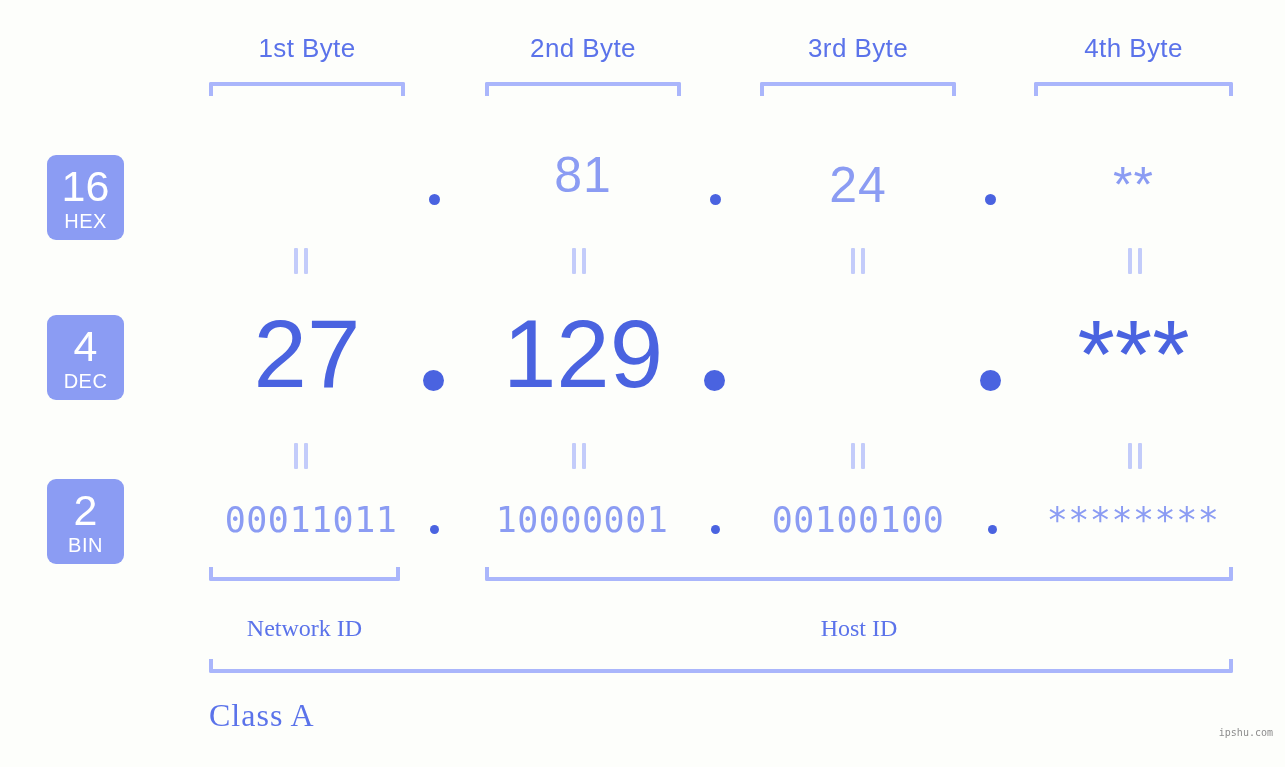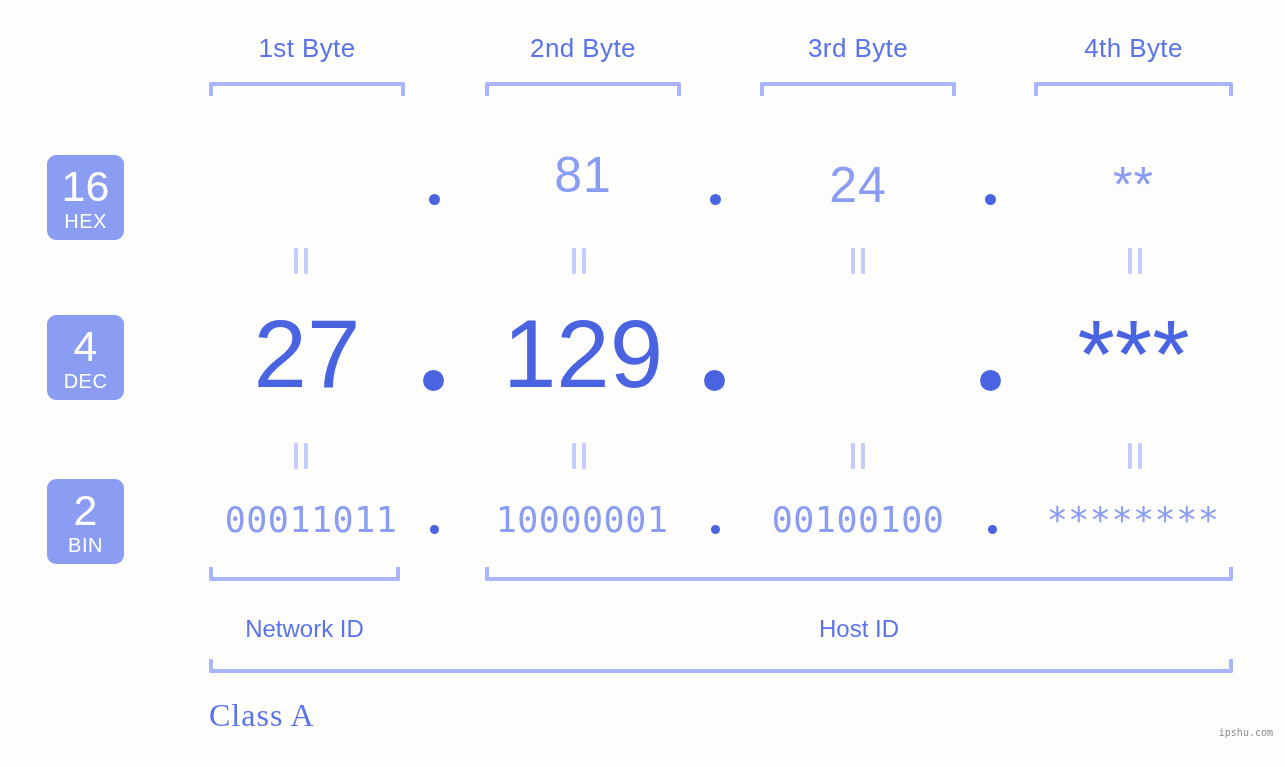--- a/index.html
+++ b/index.html
@@ -130,21 +130,21 @@
     background: #c3ccfa;
     border-radius: 1px;
   }
 
   
   .id-label {
     position: absolute;
     text-align: center;
     font-size: 24px;
     color: #5b73ea;
-    font-family: Liberation Sans, sans-serif;
+    font-family: Liberation Serif, serif;
     white-space: nowrap;
     letter-spacing: 0px;
   }
   .class-label {
     position: absolute;
     font-size: 32px;
     color: #5b73ea;
     font-family: Liberation Serif, serif;
     white-space: nowrap;
     letter-spacing: 1px;

